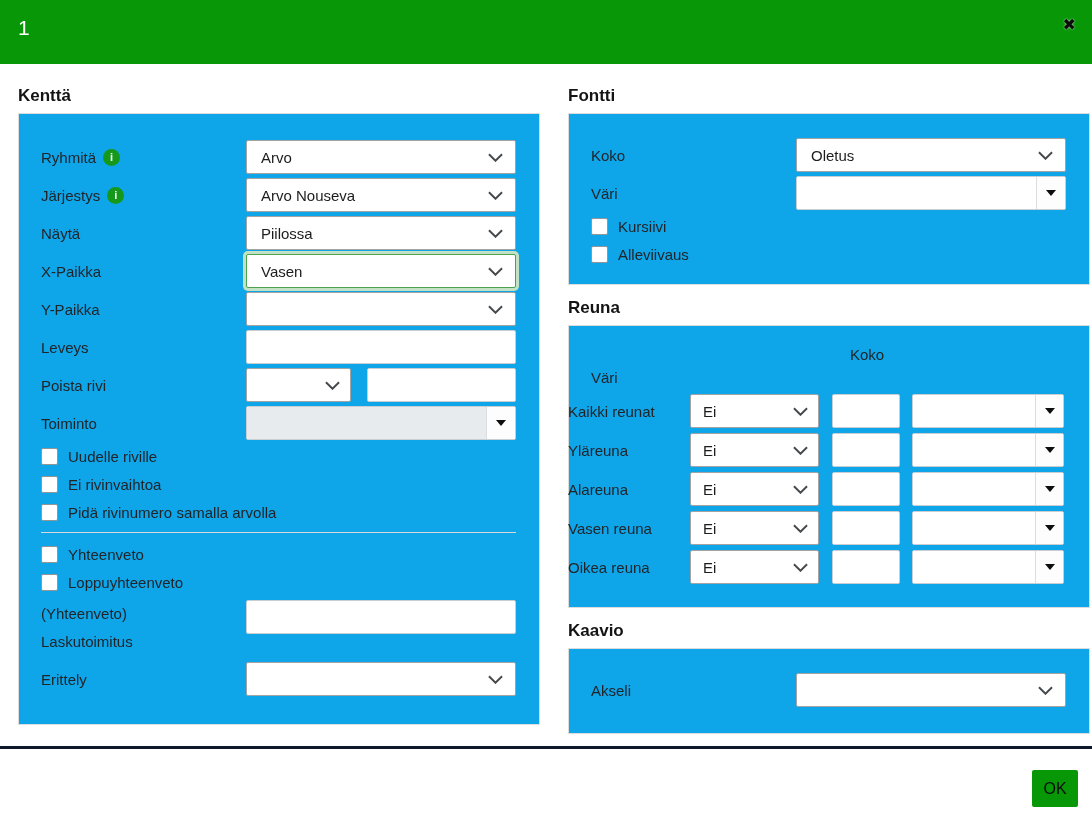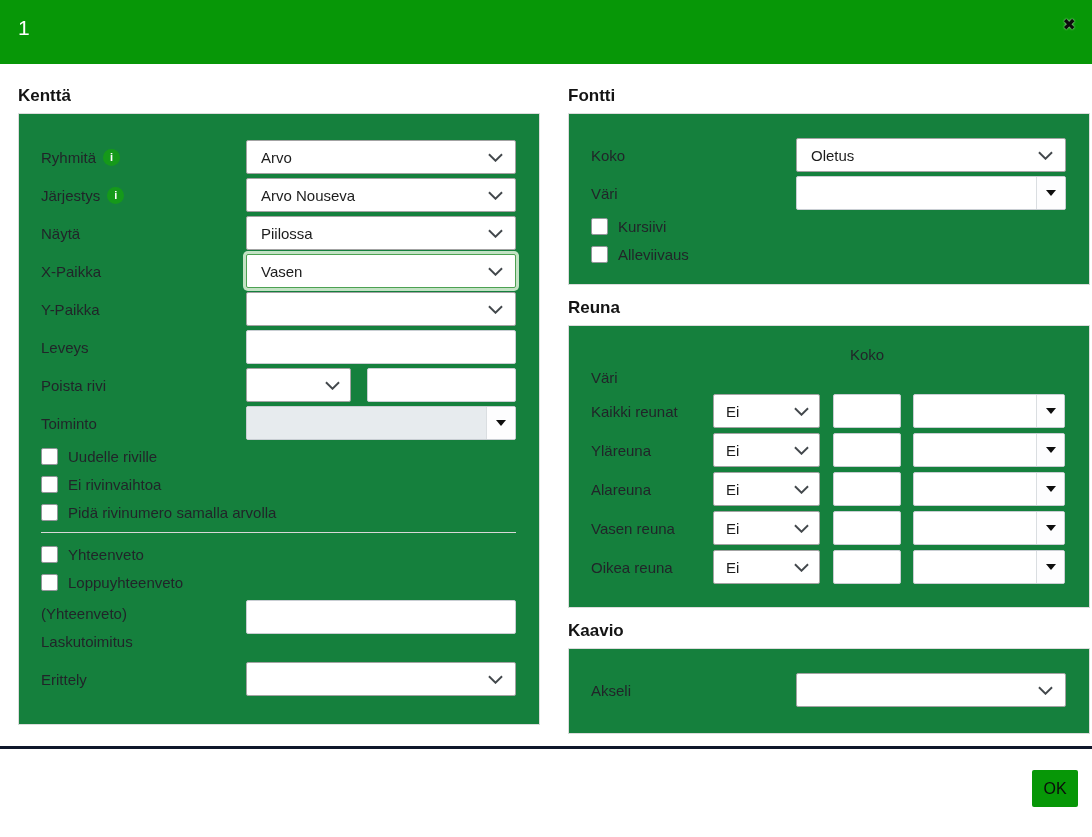--- a/index.html
+++ b/index.html
@@ -21,21 +21,21 @@
     color:#0c0c0c; font-size:16px; font-weight:bold; cursor:pointer;
     text-shadow:0 0 2px rgba(255,255,255,.85);
     margin-top:-16px;
   }
   
   .content { display:flex; padding:22px 2px 0 18px; gap:28px; }
   .col { width:522px; }
   h2.sec-head { margin:0 0 7px 0; font-size:17px; font-weight:700; color:#141414; line-height:20px; }
   .sec + .sec h2.sec-head { margin-top:13px; }
   .panel {
-    background:#15803d; border:1px solid #dcdcdc; border-radius:1px;
+    background:#0ea5e9; border:1px solid #dcdcdc; border-radius:1px;
   }
   .panel.left  { padding:26px 23px 24px 22px; }
   .panel.fontti { padding:24px 23px 12px 22px; }
   .panel.reuna  { padding:20px 25px 18px 22px; }
   .panel.kaavio { padding:24px 23px 26px 22px; }
   
   .form-row { display:flex; align-items:center; margin-bottom:4px; }
   .flabel { flex:0 0 205px; font-size:15px; color:#212529; display:flex; align-items:center; }
   .ctrl { flex:1; min-width:0; }
   
@@ -80,23 +80,23 @@
   .split .select.small { width:105px; flex:none; padding:0 10px 0 12px; }
   .split .tinput.mid { width:149px; flex:none; }
   
   .lasku { align-items:flex-start; margin-top:2px; }
   .two-line span { display:block; line-height:28px; }
   
   .reuna-head { display:flex; margin-bottom:6px; }
   .reuna-head .spacer { width:242px; flex:none; }
   .reuna-head .koko-head { width:68px; text-align:center; font-size:15px; color:#212529; }
   .reuna-vari { font-size:15px; color:#212529; margin-bottom:8px; }
-  .reuna-row { display:flex; align-items:center; margin-bottom:5px; }
+  .reuna-row { display:flex; align-items:center; margin-bottom:5px;justify-content:flex-end; }
   .reuna-row .r-label { flex:0 0 122px; font-size:15px; color:#212529; }
-  .reuna-row .select.small { width:107px; flex:none; padding:0 10px 0 12px; margin-right:13px; }
+  .reuna-row .select.small { width:129px; flex:none; padding:0 10px 0 12px; margin-right:13px; }
   .reuna-row .tinput.size { width:68px; flex:none; margin-right:12px; }
   .reuna-row .combo.colorpick { width:152px; flex:none; }
   .combo-btn.narrow { width:28px; }
   
   .footer {
     margin-top:12px; border-top:3px solid #0f172a;
     padding:21px 14px 0 14px; display:flex; justify-content:flex-end;
   }
   .ok {
     width:46px; height:37px; background:#079707; border:none; border-radius:2px;

